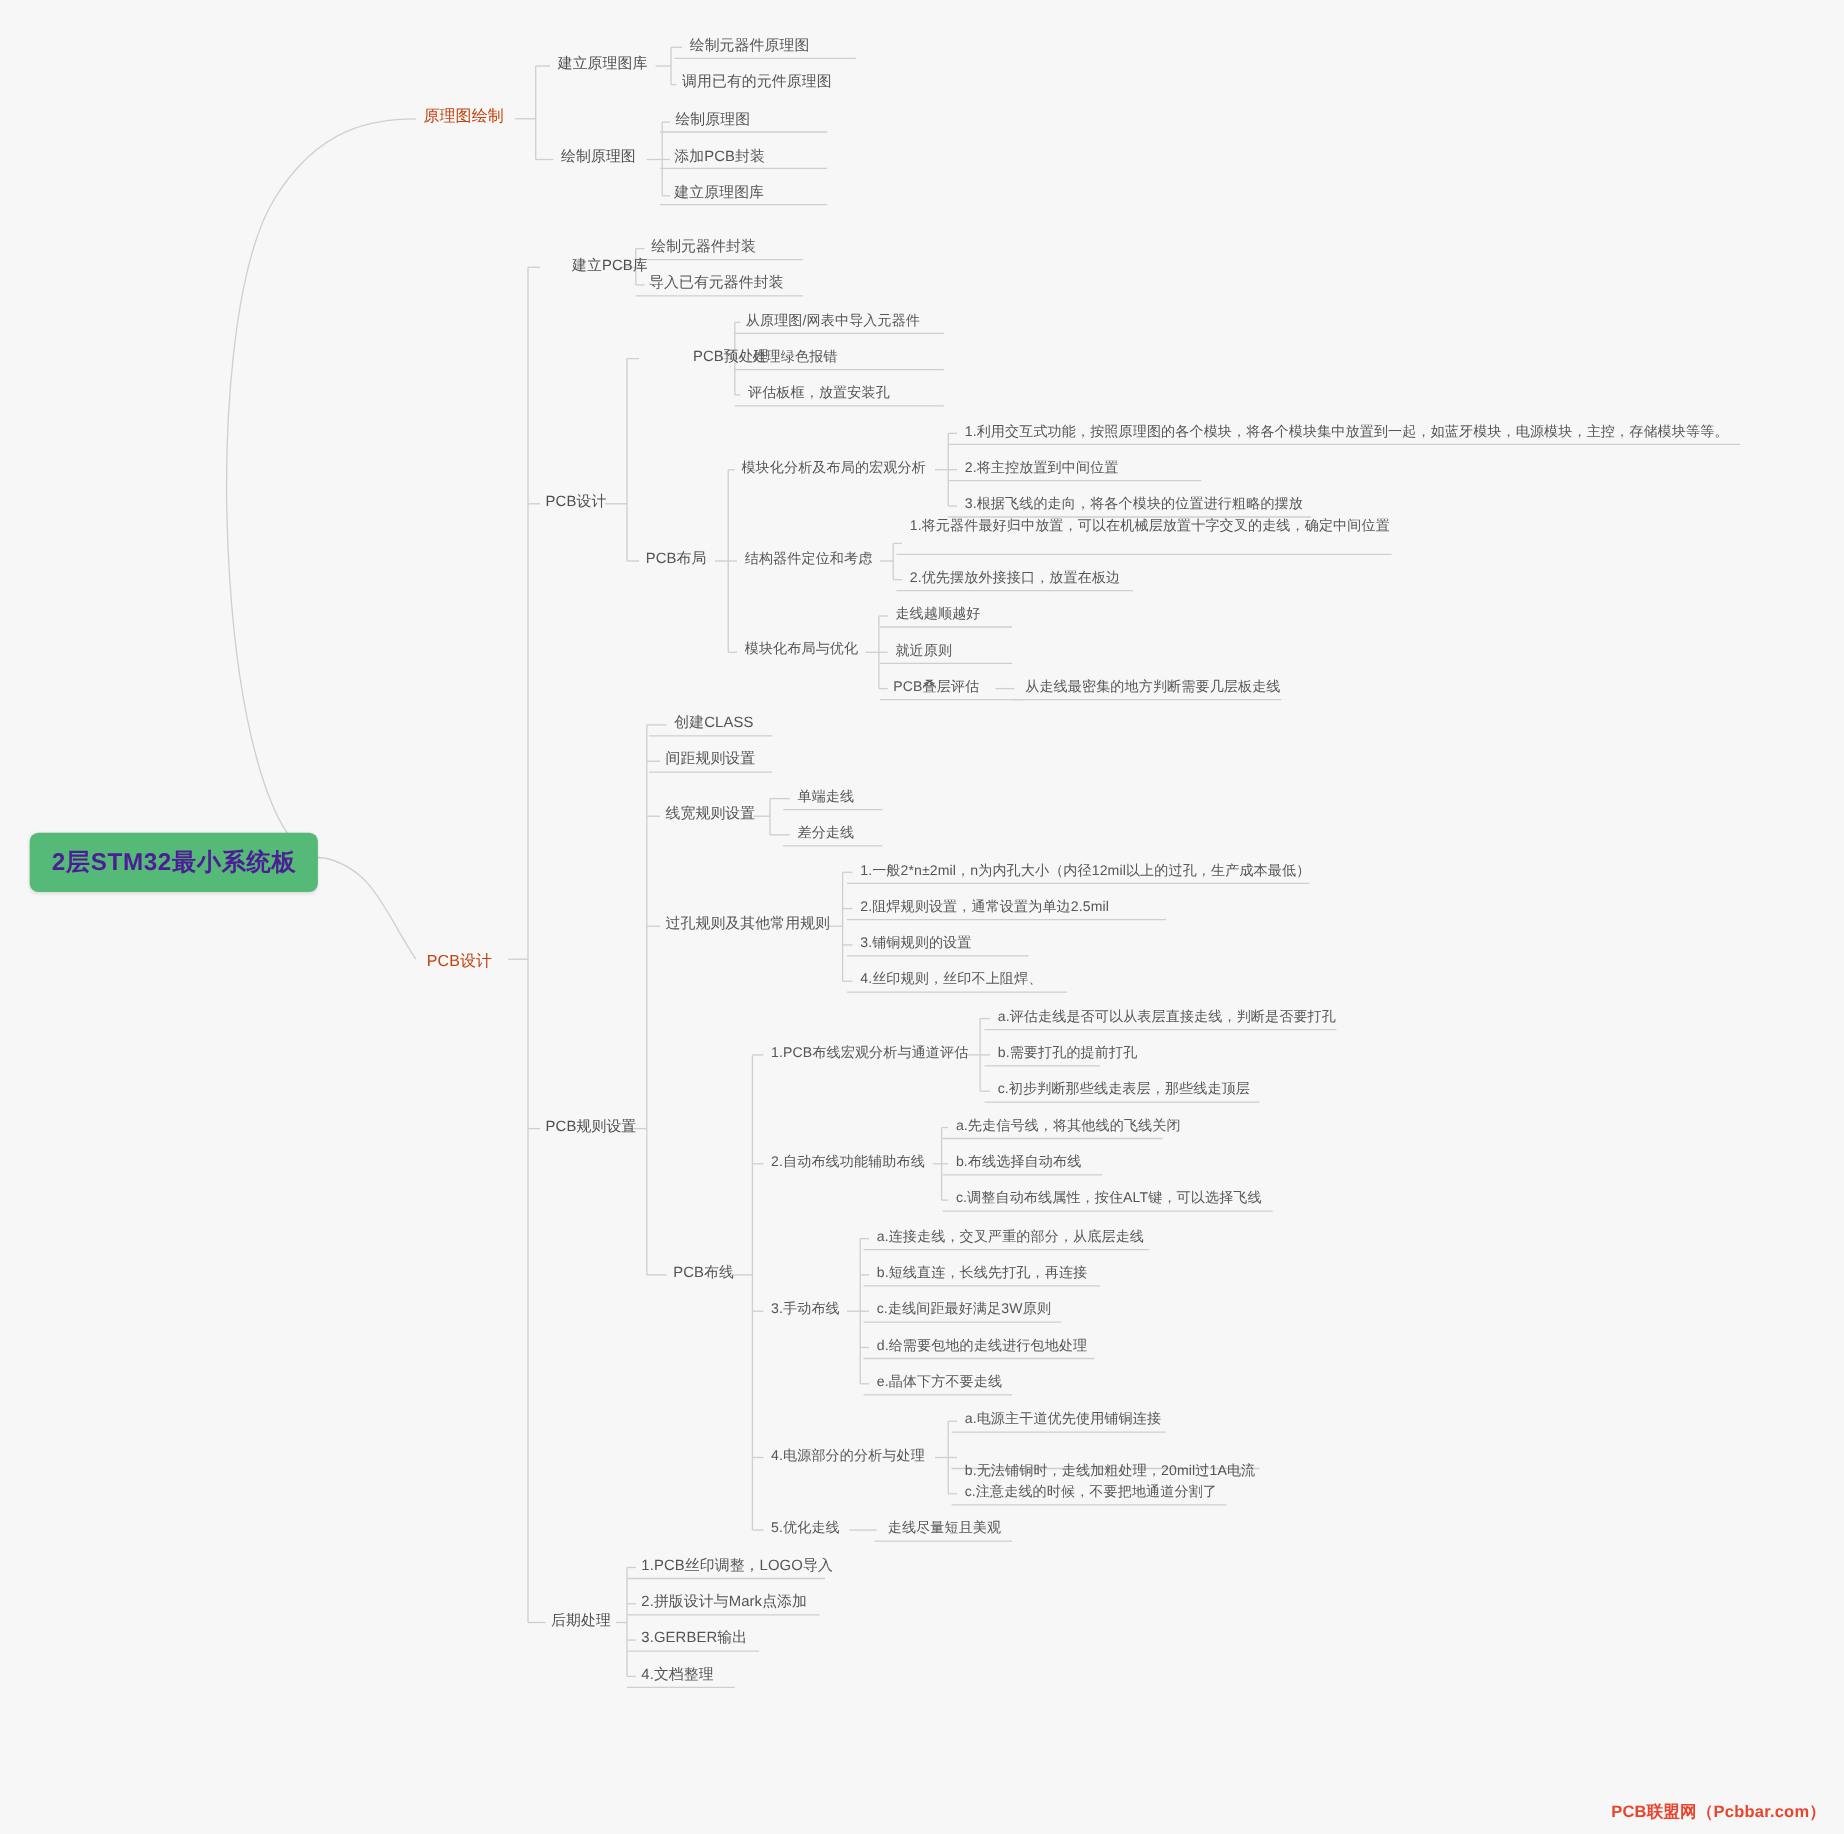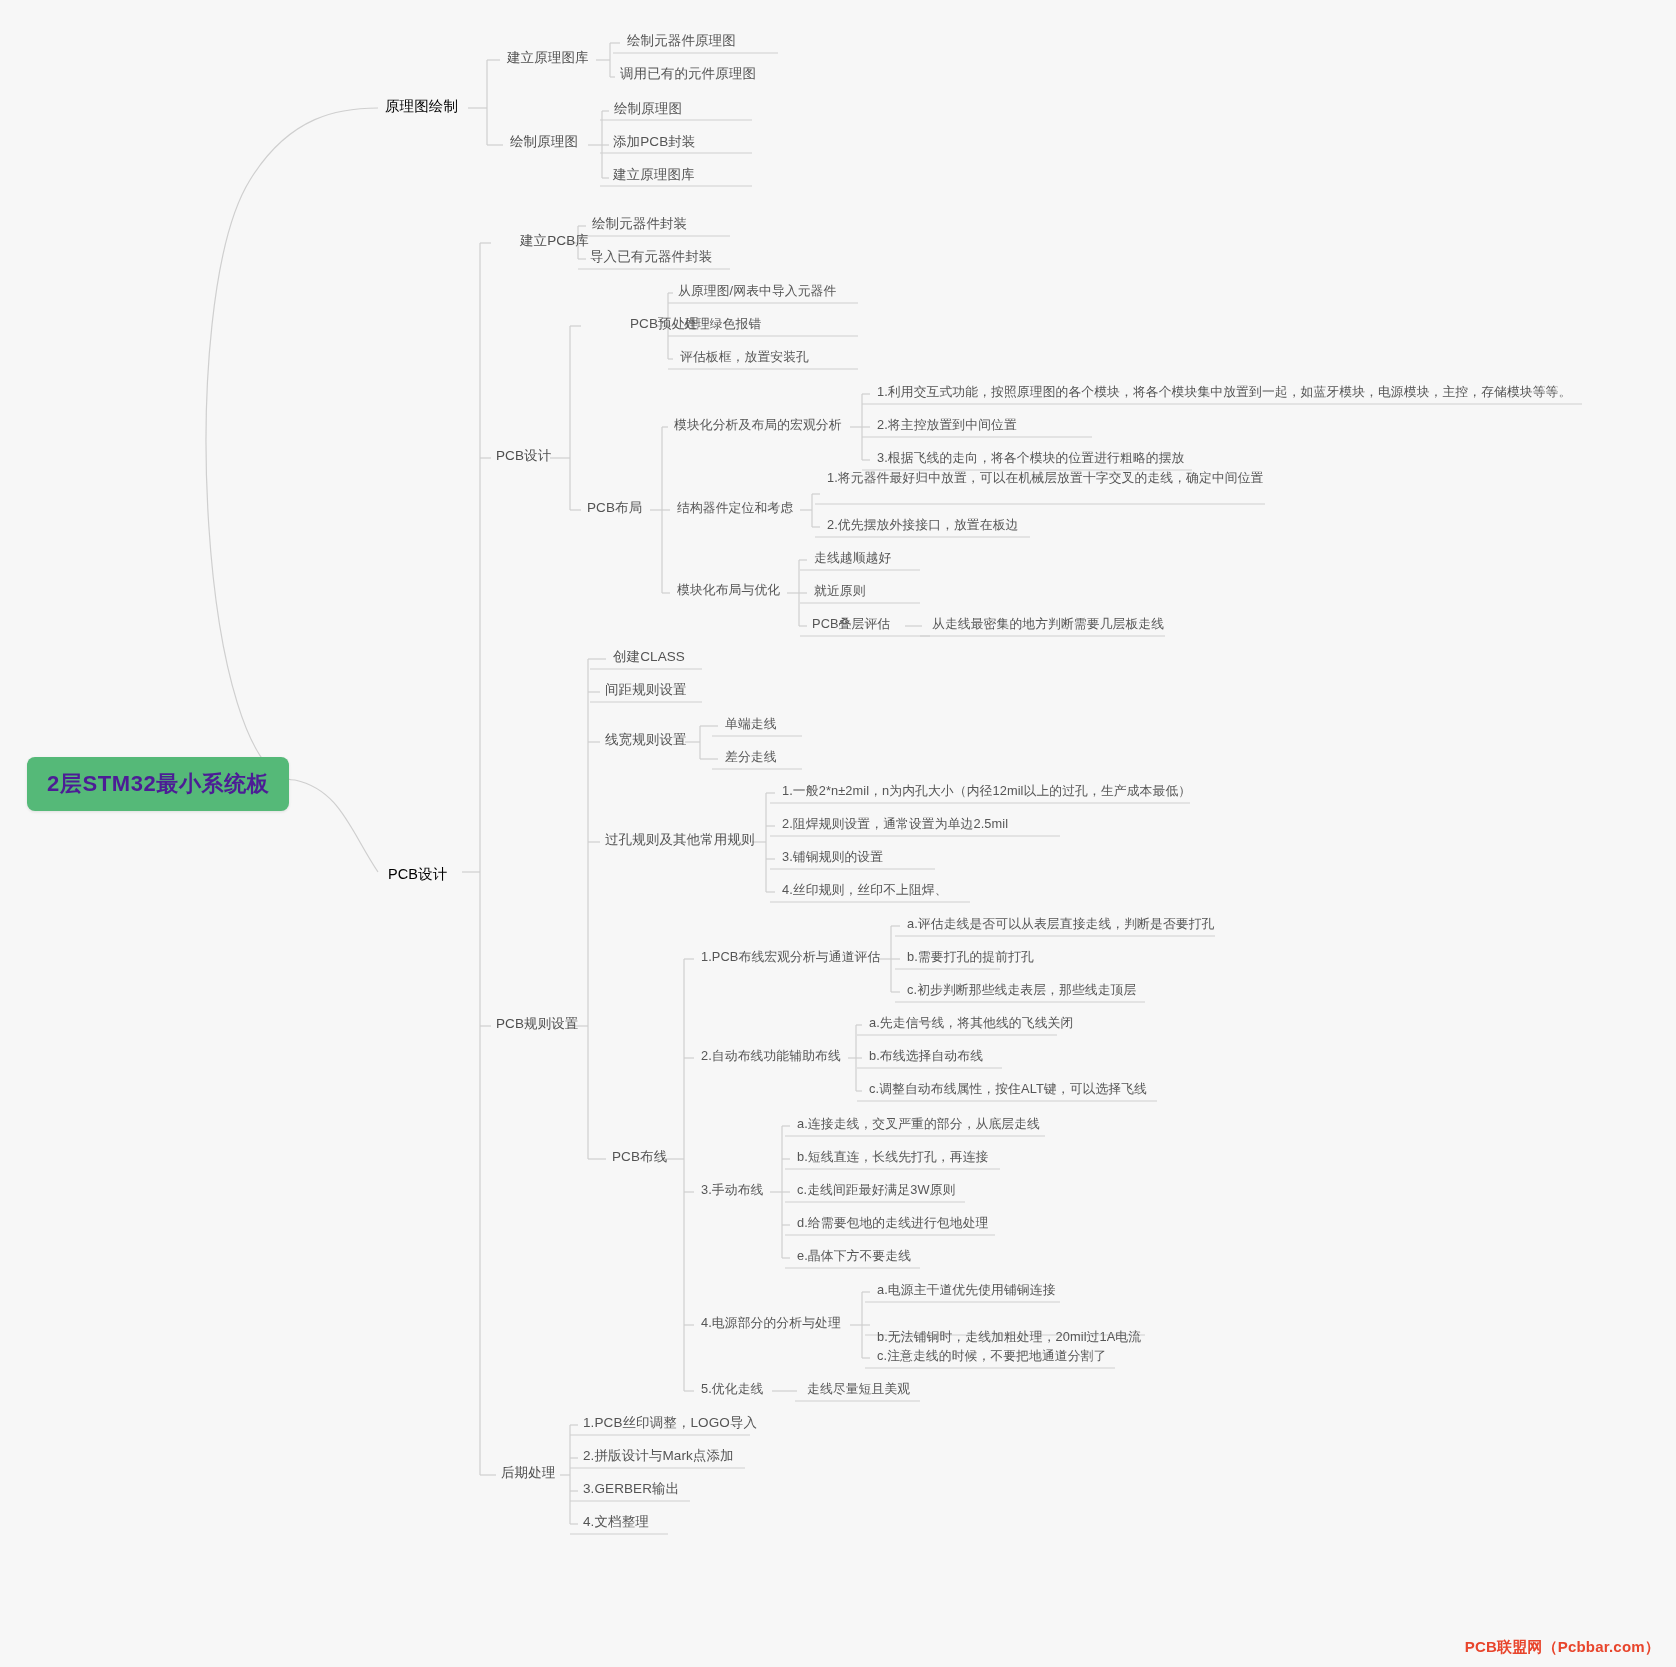--- a/index.html
+++ b/index.html
@@ -35,21 +35,21 @@
     color: #4c1d95;
     font-size: 22px;
     font-weight: bold;
     border-radius: 8px;
     padding: 14px 20px;
     letter-spacing: 0.6px;
     box-shadow: 0 1px 3px rgba(0,0,0,0.10);
   }
   .node.lvl1 {
     font-size: 14.5px;
-    color: #000000;
+    color: #c2410c;
   }
   .node.lvl2 {
     font-size: 13.5px;
     color: #4f4f4f;
   }
   .node.lvl3 {
     font-size: 13.5px;
     color: #545454;
   }
   .node.lvl4 {

